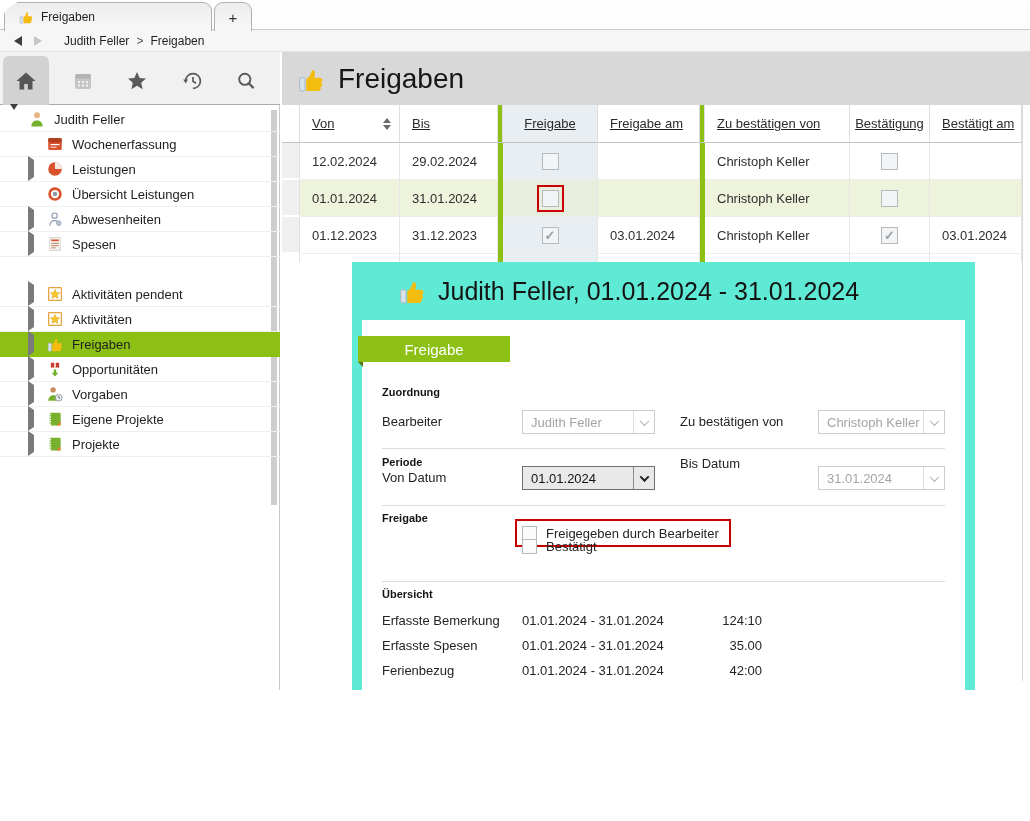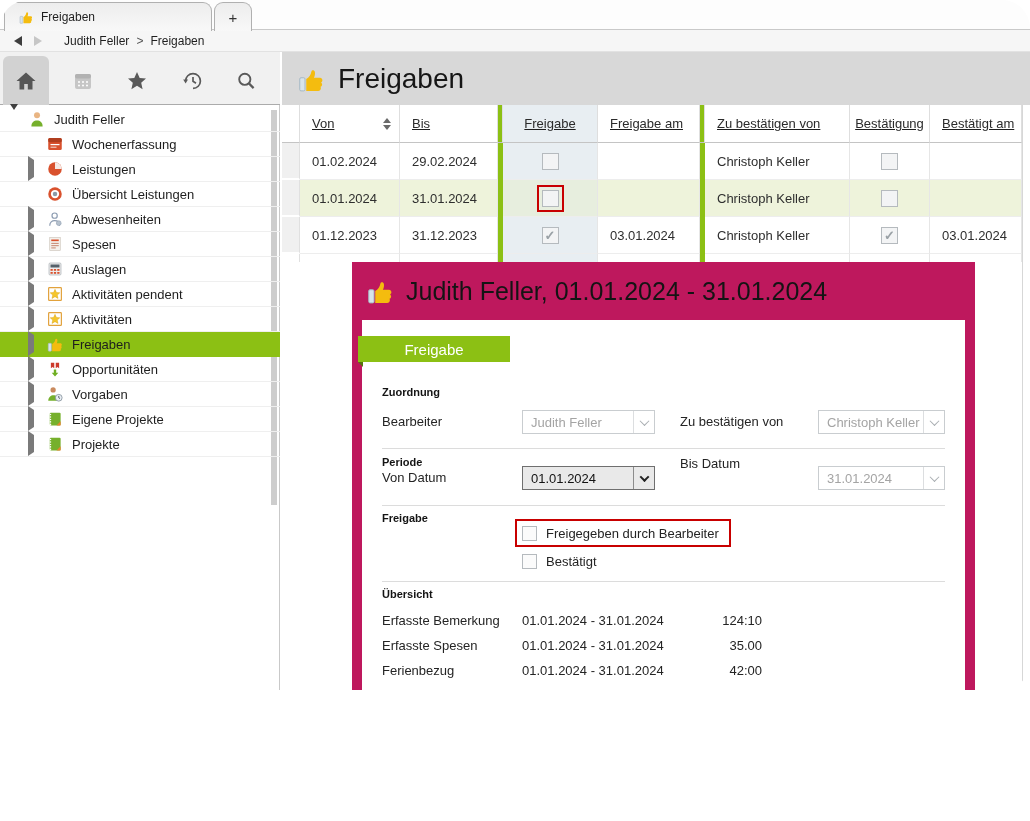--- a/index.html
+++ b/index.html
@@ -68,21 +68,21 @@
   .trow.sel .tc.gut { background:#f0f0f0; }
   .trow.sel .tc.sep { background:#8CC014; }
   .sortbox { margin-left:auto; margin-right:8px; display:flex; flex-direction:column; gap:2px; }
   .sortbox .u { width:0;height:0;border-left:4px solid transparent;border-right:4px solid transparent;border-bottom:5px solid #6a6a6a; }
   .sortbox .d { width:0;height:0;border-left:4px solid transparent;border-right:4px solid transparent;border-top:5px solid #6a6a6a; }
   .tcb { width:17px; height:17px; background:#f3f4f5; border:1px solid #b5babe; color:#9aa1a6; font-size:13px; font-weight:bold; display:flex; align-items:center; justify-content:center; }
   .red-wrap-table { border:2px solid #C80000; padding:3px; display:inline-flex; background:transparent; }
   .vline-right { position:absolute; left:1022px; top:105px; width:1px; height:712px; background:#d7d7d7; }
 
   
-  .dialog { position:absolute; left:352px; top:262px; width:623px; height:559px; background:#be185d; z-index:10; }
+  .dialog { position:absolute; left:352px; top:262px; width:623px; height:559px; background:#5eead4; z-index:10;padding-left:32px; }
   .dialog-header { height:58px; display:flex; align-items:center; }
   .dialog-header .hicon { width:30px; height:30px; margin-left:13px; }
   .dialog-title { margin-left:11px; font-size:25px; color:#141414; white-space:nowrap; }
   .dialog-body { position:absolute; left:10px; top:58px; right:10px; bottom:4px; background:#fff; }
   .ribbon { position:absolute; left:-4px; top:16px; width:152px; height:26px; background:#8CC014; color:#fff; font-size:15px; display:flex; align-items:center; justify-content:center; }
   .ribbon-fold { position:absolute; left:-4px; top:42px; width:0; height:0; border-top:5px solid #55740d; border-left:5px solid transparent; }
   .d-h { position:absolute; left:20px; font-size:11px; font-weight:bold; color:#141414; }
   .d-label { position:absolute; font-size:13px; color:#242424; white-space:nowrap; }
   .d-divider { position:absolute; left:20px; width:563px; height:1px; background:#dcdcdc; }
   .combo { position:absolute; height:24px; display:flex; align-items:stretch; font-size:13px; }
@@ -301,27 +301,20 @@
         </svg>
       <span class="sb-label">Abwesenheiten</span>
     </div>
     <div class="sb-item child" style="top:127px">
       <span class="exp"><span class="tri-right"></span></span>
       <svg class="sb-ico">
           <use href="#ico-receipt"></use>
         </svg>
       <span class="sb-label">Spesen</span>
     </div>
-    <div class="sb-item child" style="top:152px">
-      <span class="exp"><span class="tri-right"></span></span>
-      <svg class="sb-ico">
-          <use href="#ico-calc"></use>
-        </svg>
-      <span class="sb-label">Auslagen</span>
-    </div>
     <div class="sb-item child" style="top:177px">
       <span class="exp"><span class="tri-right"></span></span>
       <svg class="sb-ico">
           <use href="#ico-starbox"></use>
         </svg>
       <span class="sb-label">Aktivitäten pendent</span>
     </div>
     <div class="sb-item child" style="top:202px">
       <span class="exp"><span class="tri-right"></span></span>
       <svg class="sb-ico">
@@ -400,21 +393,21 @@
       <div class="tc ctr">
           <span>Bestätigung</span>
         </div>
       <div class="tc pad">
           <span>Bestätigt am</span>
         </div>
     </div>
 
     <div class="trow body">
       <div class="tc gut"></div>
-      <div class="tc pad">01.02.2024</div>
+      <div class="tc pad">12.02.2024</div>
       <div class="tc pad">29.02.2024</div>
       <div class="tc sep"></div>
       <div class="tc fg ctr">
         <span class="tcb"></span>
       </div>
       <div class="tc pad"></div>
       <div class="tc sep"></div>
       <div class="tc pad">Christoph Keller</div>
       <div class="tc ctr">
         <span class="tcb"></span>
@@ -519,21 +512,21 @@
           </span>
       </div>
 
       <div class="d-divider" style="top:185px"></div>
 
       <div class="d-h" style="top:192px">Freigabe</div>
       <div class="red-wrap-form">
         <span class="cb"></span>
         <span>Freigegeben durch Bearbeiter</span>
       </div>
-      <div class="cb-row" style="left:160px; top:234px">
+      <div class="cb-row" style="left:160px; top:219px">
         <span class="cb"></span>
         <span>Bestätigt</span>
       </div>
 
       <div class="d-divider" style="top:261px"></div>
 
       <div class="d-h" style="top:268px">Übersicht</div>
       <div class="ov-row" style="top:293px">
         <span class="ov-label">Erfasste Bemerkung</span>
         <span class="ov-period">01.01.2024 - 31.01.2024</span>

